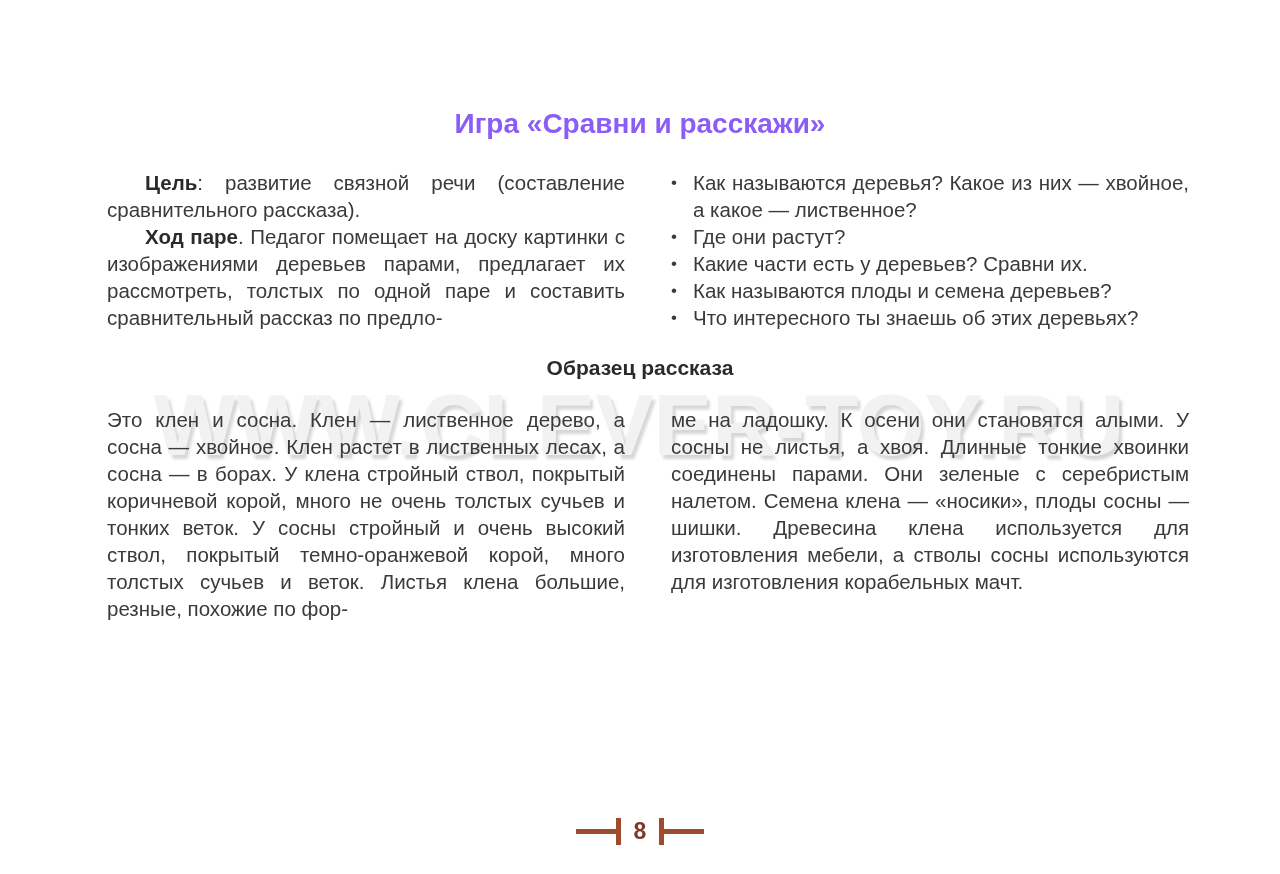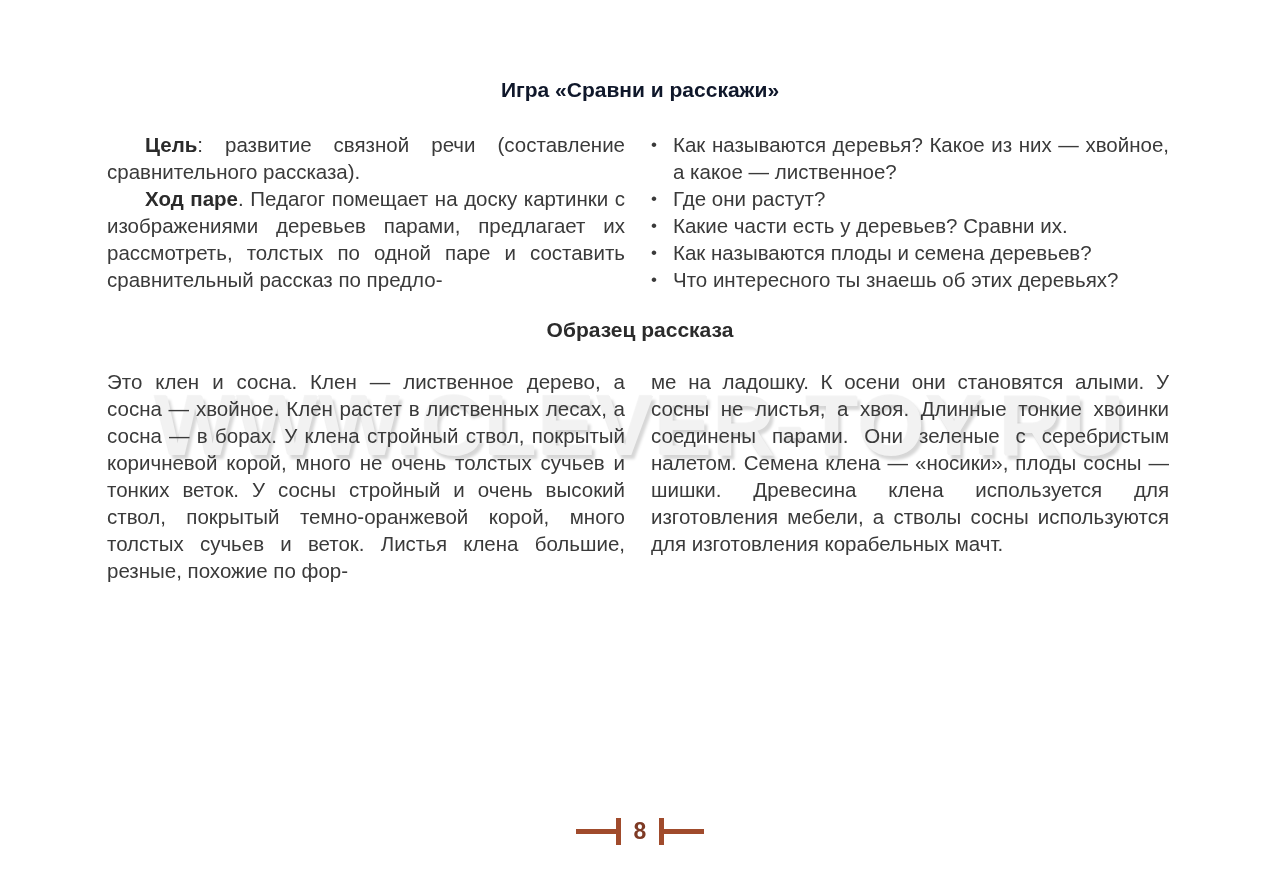--- a/index.html
+++ b/index.html
@@ -22,29 +22,29 @@
     font-weight: bold;
     letter-spacing: 1px;
     white-space: nowrap;
     color: #f2f2f2;
     text-shadow: 3px 4px 3px rgba(0,0,0,0.16), -1px -1px 1px rgba(0,0,0,0.05);
     z-index: 0;
     pointer-events: none;
   }
   .content { position: relative; z-index: 1; }
   .page-title {
-    padding-top: 78px;
+    padding-top: 108px;
     text-align: center;
     font-weight: bold;
-    font-size: 21px;
-    color: #0f172a;
+    font-size: 28px;
+    color: #8b5cf6;
   }
   .cols {
     display: flex;
-    gap: 26px;
+    gap: 46px;
     padding: 0 107px;
   }
   .cols.first { margin-top: 29px; }
   .col {
     width: 518px;
     flex: none;
     font-size: 20.5px;
     line-height: 27px;
     text-align: justify;
   }

